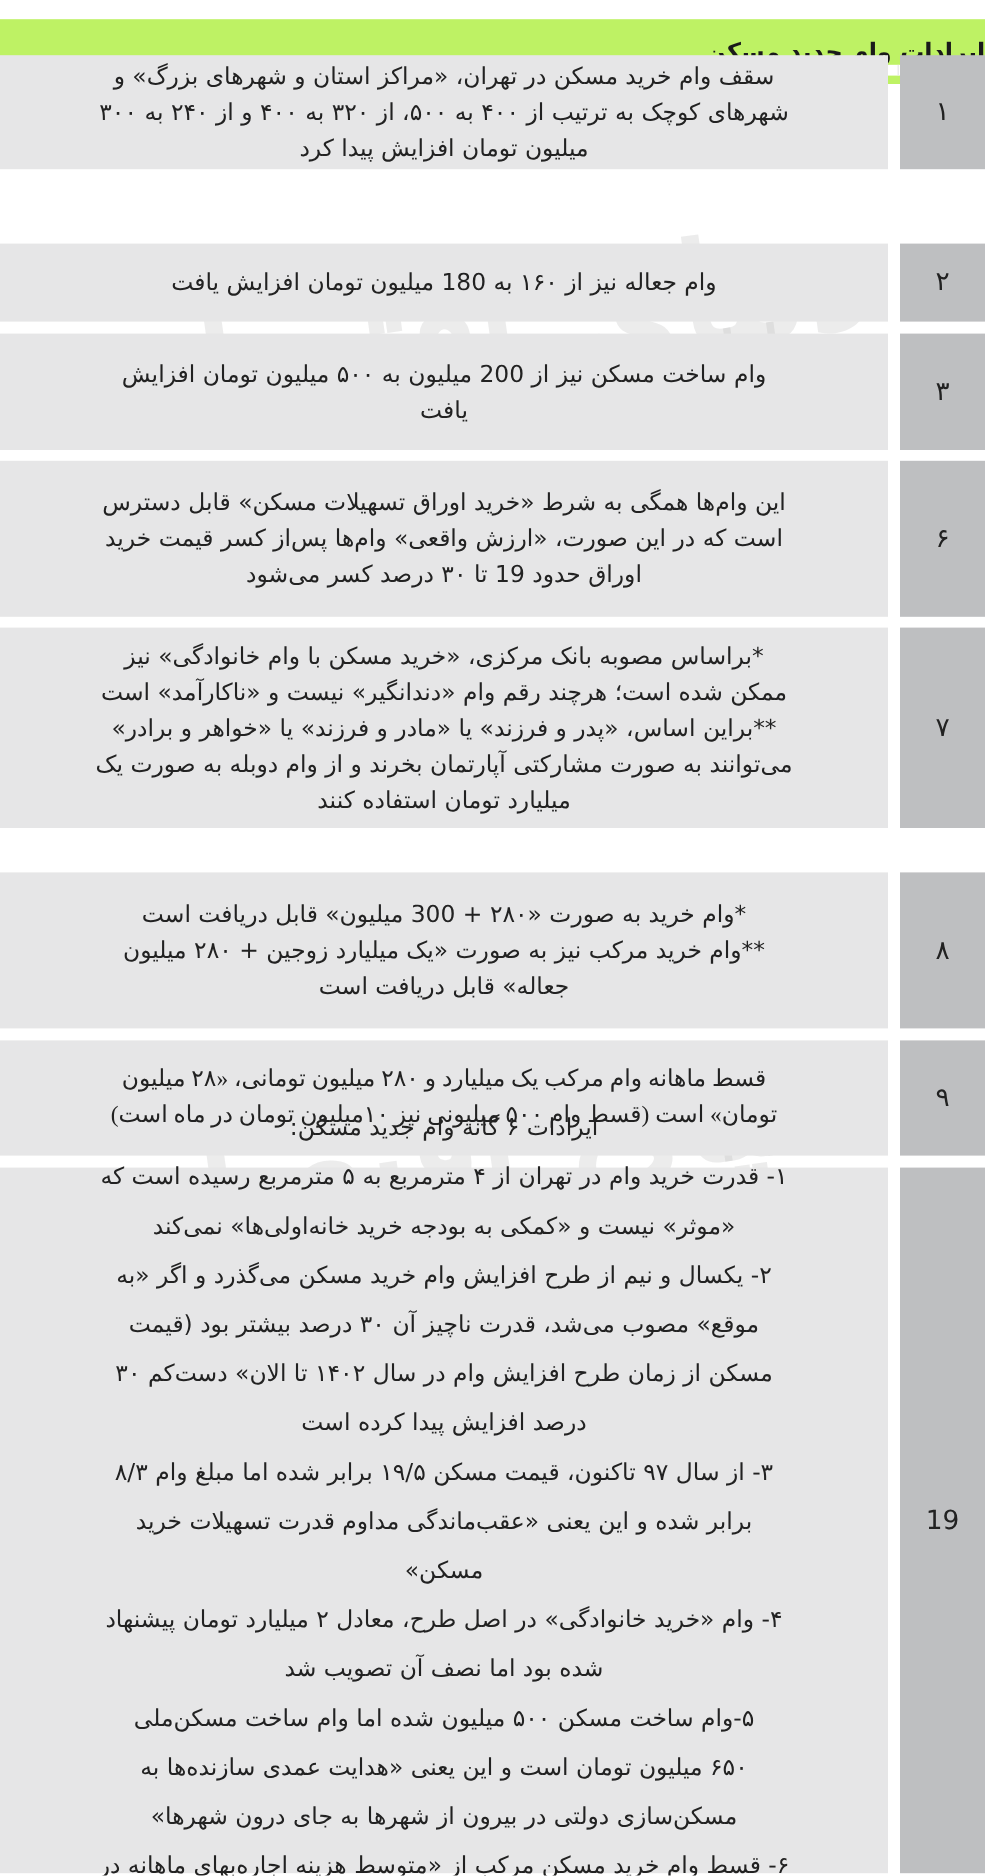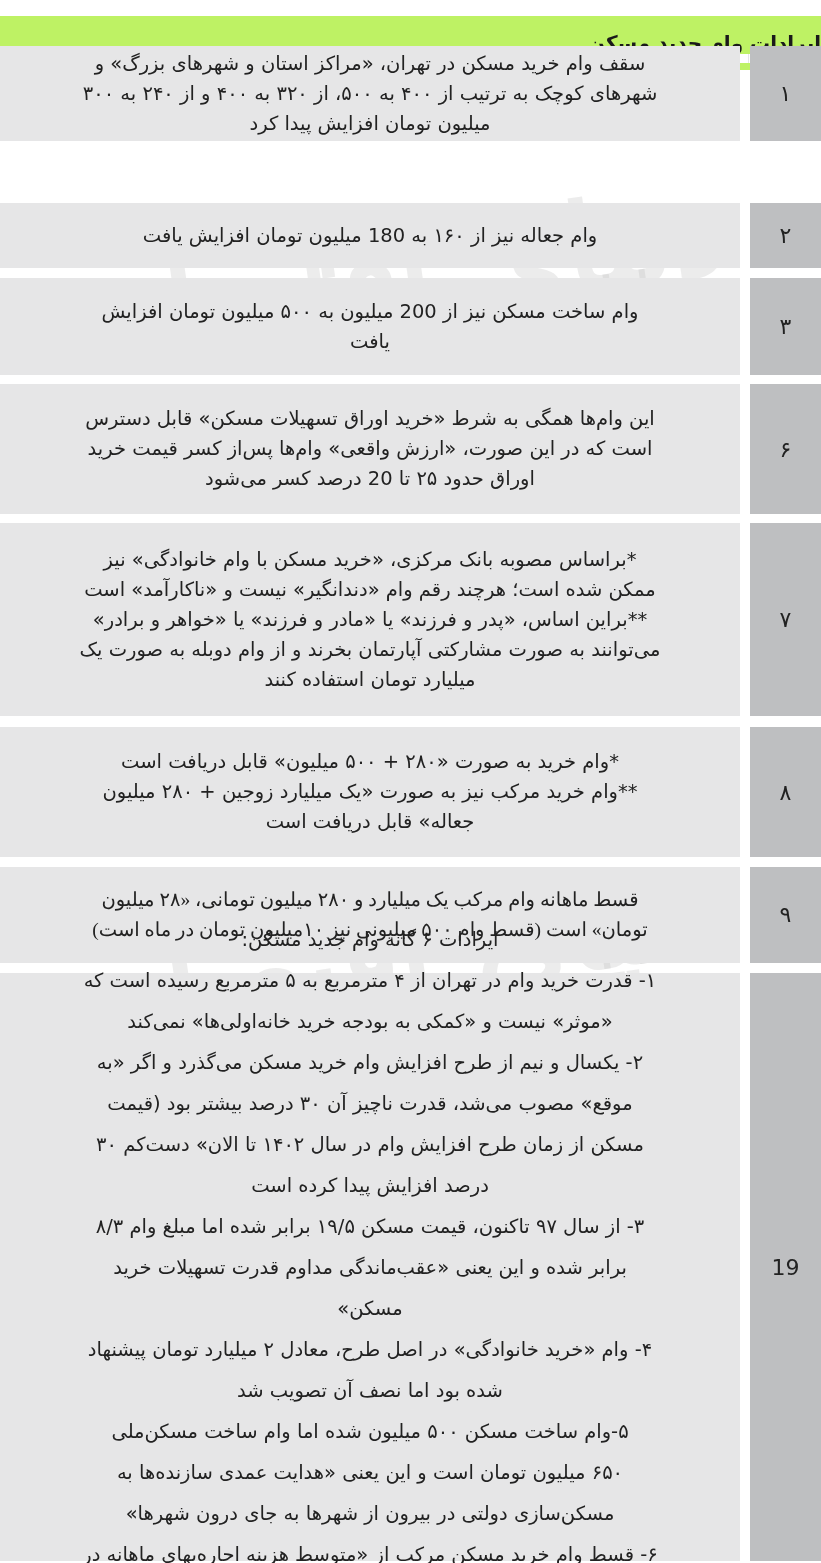--- a/index.html
+++ b/index.html
@@ -78,43 +78,43 @@
     </div>
   <div class="cell-num">
       <span class="cell-num-inner">۳</span>
     </div>
 </div>
 
 <div class="row" style="top:384px; height:130px;">
   <div class="cell-text">
       <div class="cell-text-inner">این وام‌ها همگی به شرط «خرید اوراق تسهیلات مسکن» قابل دسترس
 است که در این صورت، «ارزش واقعی» وام‌ها پس‌از کسر قیمت خرید
-اوراق حدود ۲۵ تا 20 درصد کسر می‌شود</div>
+اوراق حدود 19 تا ۳۰ درصد کسر می‌شود</div>
     </div>
   <div class="cell-num">
       <span class="cell-num-inner">۶</span>
     </div>
 </div>
 
-<div class="row" style="top:523px; height:193px;">
+<div class="row" style="top:523px; height:167px;">
   <div class="cell-text">
       <div class="cell-text-inner">*براساس مصوبه بانک مرکزی، «خرید مسکن با وام خانوادگی» نیز
 ممکن شده است؛ هرچند رقم وام «دندانگیر» نیست و «ناکارآمد» است
 **براین اساس، «پدر و فرزند» یا «مادر و فرزند» یا «خواهر و برادر»
 می‌توانند به صورت مشارکتی آپارتمان بخرند و از وام دوبله به صورت یک
 میلیارد تومان استفاده کنند</div>
     </div>
   <div class="cell-num">
       <span class="cell-num-inner">۷</span>
     </div>
 </div>
 
 <div class="row" style="top:727px; height:130px;">
   <div class="cell-text">
-      <div class="cell-text-inner">*وام خرید به صورت «۲۸۰ + ۵۰۰ میلیون» قابل دریافت است
+      <div class="cell-text-inner">*وام خرید به صورت «۲۸۰ + 300 میلیون» قابل دریافت است
 **وام خرید مرکب نیز به صورت «یک میلیارد زوجین + ۲۸۰ میلیون
 جعاله» قابل دریافت است</div>
     </div>
   <div class="cell-num">
       <span class="cell-num-inner">۸</span>
     </div>
 </div>
 
 <div class="row" style="top:867px; height:96px;font-family:Liberation Serif, serif;">
   <div class="cell-text">

